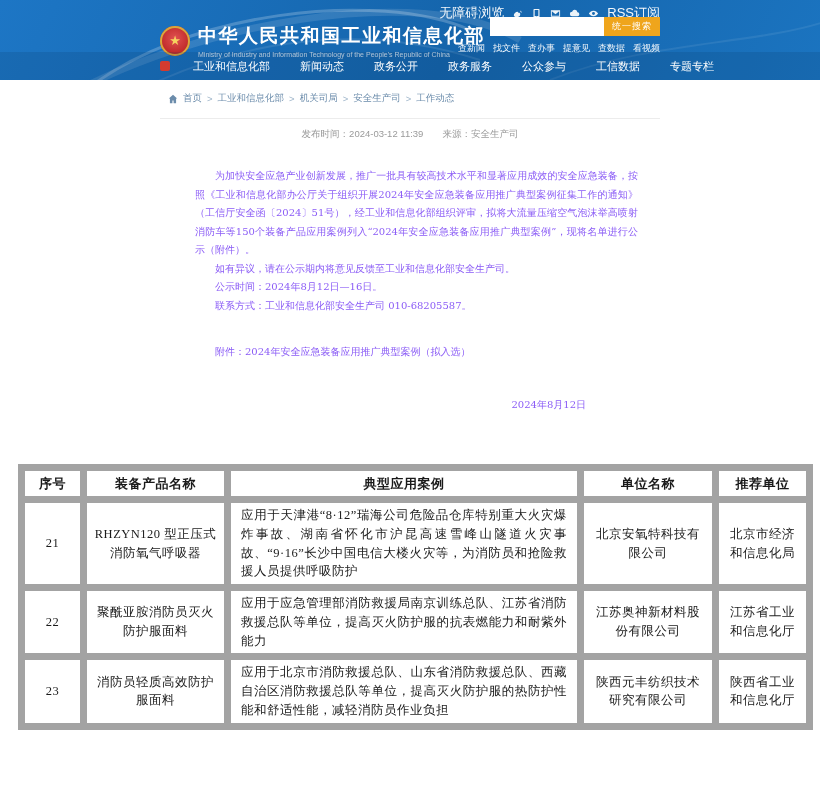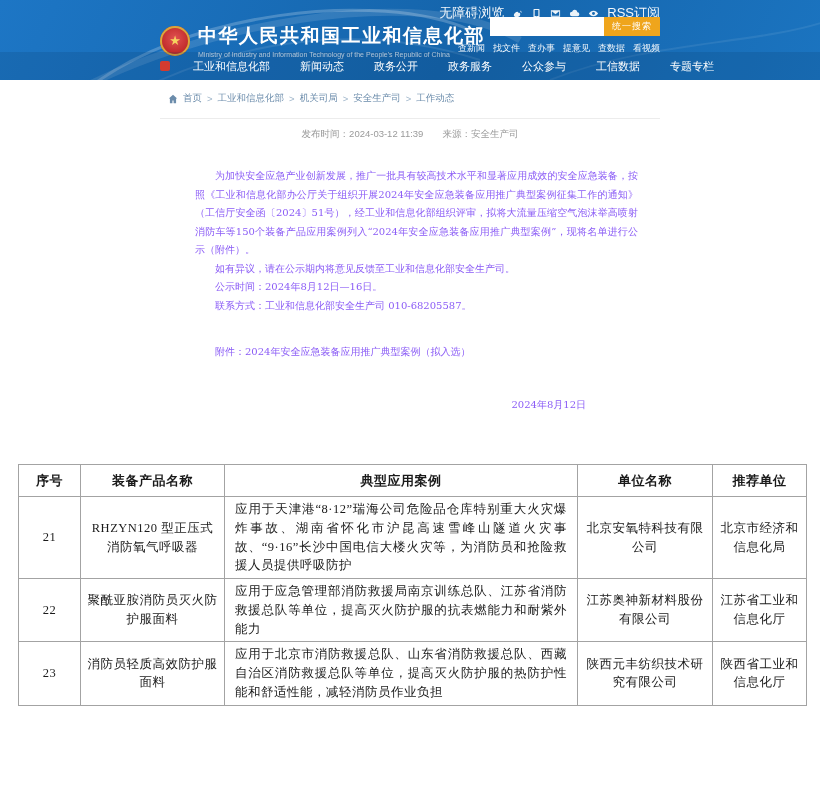--- a/index.html
+++ b/index.html
@@ -43,21 +43,21 @@
   .body-text { margin-top:26px; padding:0 22px 0 35px; font-family:"DejaVu Serif","Liberation Serif",serif; font-size:10px; line-height:1.85; color:#8b5cf6; text-align:justify; }
   .body-text p { text-indent:2em; }
   .attach-line { margin-top:28px; }
   .sign-block { margin-top:34px; text-align:right; }
   .sign-org { padding-right:18px; }
   .sign-date { padding-right:52px; margin-top:2px; }
 
   
   .table-section { position:relative; margin:50px 18px 0 18px; }
   table.case-table { width:100%; border-collapse:collapse; table-layout:fixed; font-family:"Liberation Serif","DejaVu Serif",serif; font-size:12.5px; color:#1a1a1a; background:#ffffff; }
-  .case-table th, .case-table td { border:1px solid #a3a3a3; text-align:center; vertical-align:middle; padding:2px 6px; letter-spacing:.5px; line-height:1.5; }
+  .case-table th, .case-table td { border:7px solid #a3a3a3; text-align:center; vertical-align:middle; padding:2px 6px; letter-spacing:.5px; line-height:1.5; }
   .case-table th { font-size:13px; font-weight:bold; height:32px; }
   .case-table td.case-cell { text-align:justify; padding:3px 10px; }
   .r21 td { height:72px; }
   .r22 td, .r23 td { height:60px; }
 </style>
 </head>
 <body>
 
 <header class="site-header">
   <svg class="swirls" viewBox="0 0 820 80" preserveAspectRatio="none">

